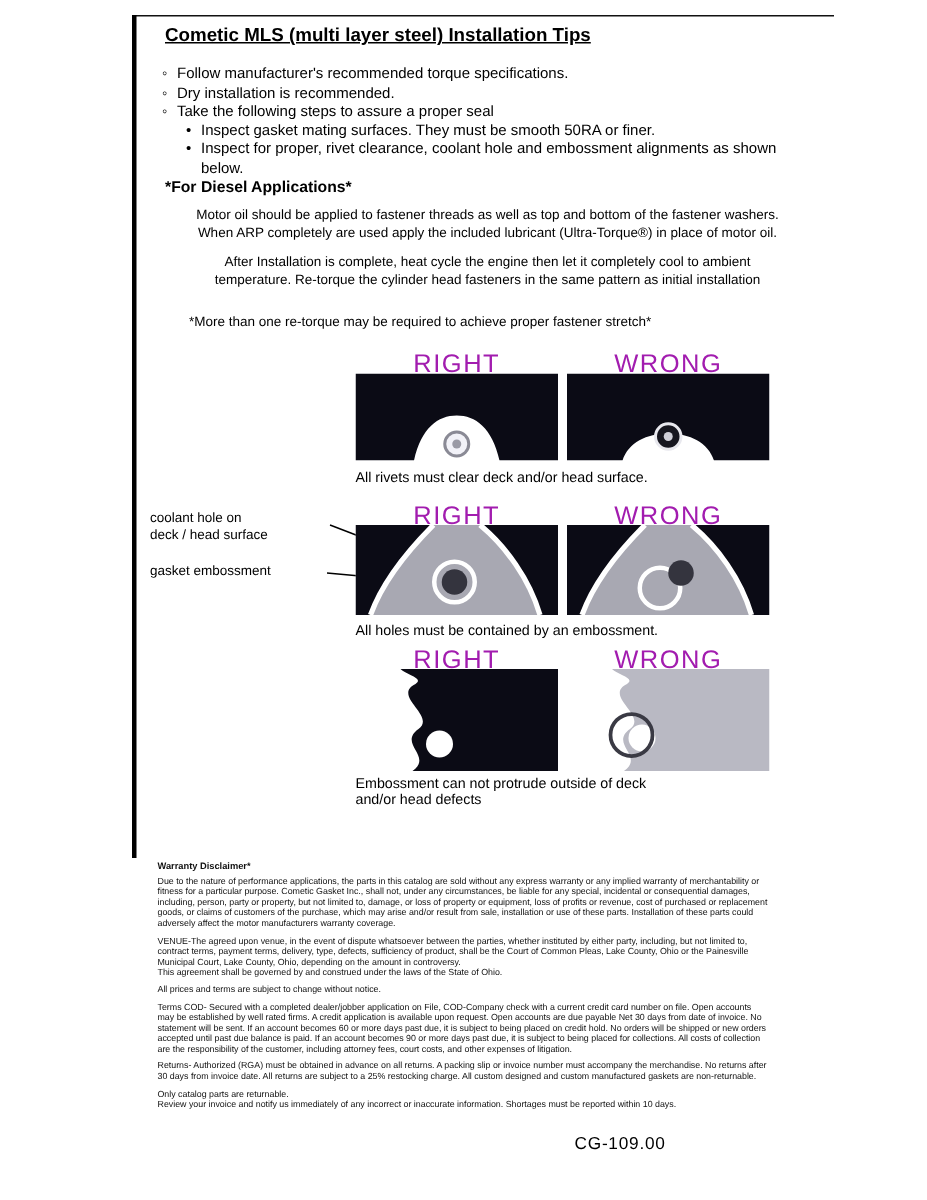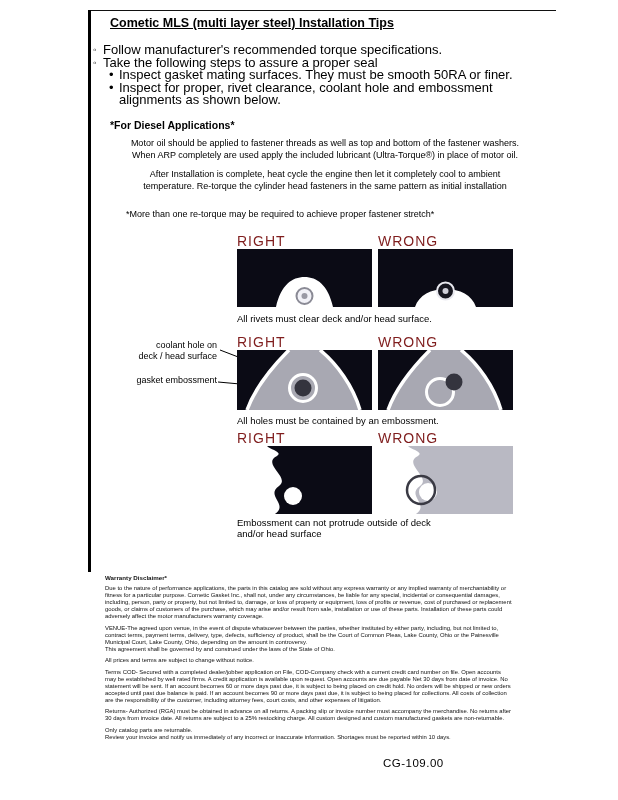--- a/index.html
+++ b/index.html
@@ -11,37 +11,37 @@
     text-decoration:underline;
   }
   .scan-top { position:absolute; left:88px; top:10px; width:468px; height:1px; background:#111; }
   .scan-left { position:absolute; left:88px; top:10px; width:3px; height:562px; background:#000; }
 
   .title {
     position:absolute; left:110px; top:16px; margin:0;
     font-size:12.5px; font-weight:bold; text-decoration:underline;
   }
 
-  .bullets { position:absolute; left:93px; top:44px; font-size:13px; line-height:12.5px; width:440px; }
+  .bullets { position:absolute; left:108px; top:44px; font-size:10px; line-height:12.5px; width:440px; }
   .bullet { position:relative; padding-left:10px; }
   .bullet::before { content:"\25E6"; position:absolute; left:0; top:0; font-size:10px; }
   .sub { position:relative; padding-left:10px; margin-left:16px; }
   .sub::before { content:"\2022"; position:absolute; left:0; top:0; }
 
   .diesel-heading { position:absolute; left:110px; top:119px; margin:0; font-size:10.5px; font-weight:bold; }
   .para { position:absolute; left:110px; font-size:9px; line-height:12px; width:430px;text-align:center; }
   .para1 { top:137px; }
   .para2 { top:168px; }
   .note  { position:absolute; left:126px; top:209px; font-size:9px; }
 
-  .dlabel { position:absolute; width:135px; font-size:14px; letter-spacing:1px; color:#7f1d1d; }
+  .dlabel { position:absolute; width:135px; text-align:center; font-size:17px; letter-spacing:1px; color:#a21caf; }
   .panel  { position:absolute; width:135px; }
   .caption { position:absolute; left:237px; font-size:9.5px; }
 
-  .side-label { position:absolute; left:100px; width:117px; text-align:right; font-size:9px; line-height:10.5px; }
+  .side-label { position:absolute; left:100px; width:117px; font-size:9px; line-height:10.5px; }
   .connectors { position:absolute; left:200px; top:342px; }
 
   .disclaimer { position:absolute; left:105px; top:574px; width:408px; font-size:5.9px; line-height:7px; color:#111; }
   .disclaimer h2 { margin:0 0 4px 0; font-size:6.2px; font-weight:bold; }
   .dp { margin:0 0 4.5px 0; }
   .tight { margin-bottom:0; }
 
   .footer-code { position:absolute; left:383px; top:757px; font-size:11.5px; letter-spacing:0.5px; }
 </style>
 </head>
@@ -49,20 +49,21 @@
 
 <div class="page">
 
   <div class="scan-top"></div>
   <div class="scan-left"></div>
 
   <h1 class="title">Cometic MLS (multi layer steel) Installation Tips</h1>
 
   <div class="bullets">
     <div class="bullet">Follow manufacturer's recommended torque specifications.</div>
+    <div class="bullet">Dry installation is recommended.</div>
     <div class="bullet">Take the following steps to assure a proper seal</div>
     <div class="sub">Inspect gasket mating surfaces.  They must be smooth 50RA or finer.</div>
     <div class="sub">Inspect for proper, rivet clearance, coolant hole and embossment alignments as shown below.</div>
   </div>
 
   <h2 class="diesel-heading">*For Diesel Applications*</h2>
 
   <div class="para para1">
     <div>Motor oil should be applied to fastener threads as well as top and bottom of the fastener washers.</div>
     <div>When ARP completely are used apply the included lubricant (Ultra-Torque®) in place of motor oil.</div>
@@ -147,21 +148,21 @@
     </div>
     <div class="panel" style="left:378px; top:446px;">
       <svg width="135" height="68" viewBox="0 0 135 68">
         <path d="M30 0 H135 V68 H38 C52 58 28 50 42 40 C54 31 24 18 40 10 C46 6 34 4 30 0 Z" fill="#b9b9c3"></path>
         <circle cx="50" cy="46" r="9" fill="#ffffff"></circle>
         <circle cx="43" cy="44" r="14" fill="none" stroke="#3a3a44" stroke-width="2.5"></circle>
       </svg>
     </div>
     <div class="caption" style="top:517px;">
       <div>Embossment can not protrude outside of deck</div>
-      <div>and/or head surface</div>
+      <div>and/or head defects</div>
     </div>
   </div>
 
   <div class="disclaimer">
     <h2>Warranty Disclaimer*</h2>
     <p class="dp">Due to the nature of performance applications, the parts in this catalog are sold without any express warranty or any implied warranty of merchantability or fitness for a particular purpose.  Cometic Gasket Inc., shall not, under any circumstances, be liable for any special, incidental or consequential damages, including, person, party or property, but not limited to, damage, or loss of property or equipment, loss of profits or revenue, cost of purchased or replacement goods, or claims of customers of the purchase, which may arise and/or result from sale, installation or use of these parts.  Installation of these parts could adversely affect the motor manufacturers warranty coverage.</p>
     <p class="dp tight">VENUE-The agreed upon venue, in the event of dispute whatsoever between the parties, whether instituted by either party, including, but not limited to, contract terms, payment terms, delivery, type, defects, sufficiency of product, shall be the Court of Common Pleas, Lake County, Ohio or the Painesville Municipal Court, Lake County, Ohio, depending on the amount in controversy.</p>
     <p class="dp">This agreement shall be governed by and construed under the laws of the State of Ohio.</p>
     <p class="dp">All prices and terms are subject to change without notice.</p>
     <p class="dp">Terms COD- Secured with a completed dealer/jobber application on File, COD-Company check with a current credit card number on file.  Open accounts may be established by well rated firms.  A credit application is available upon request.  Open accounts are due payable Net 30 days from date of invoice.  No statement will be sent.  If an account becomes 60 or more days past due, it is subject to being placed on credit hold.  No orders will be shipped or new orders accepted until past due balance is paid.  If an account becomes 90 or more days past due, it is subject to being placed for collections.  All costs of collection are the responsibility of the customer, including attorney fees, court costs, and other expenses of litigation.</p>

